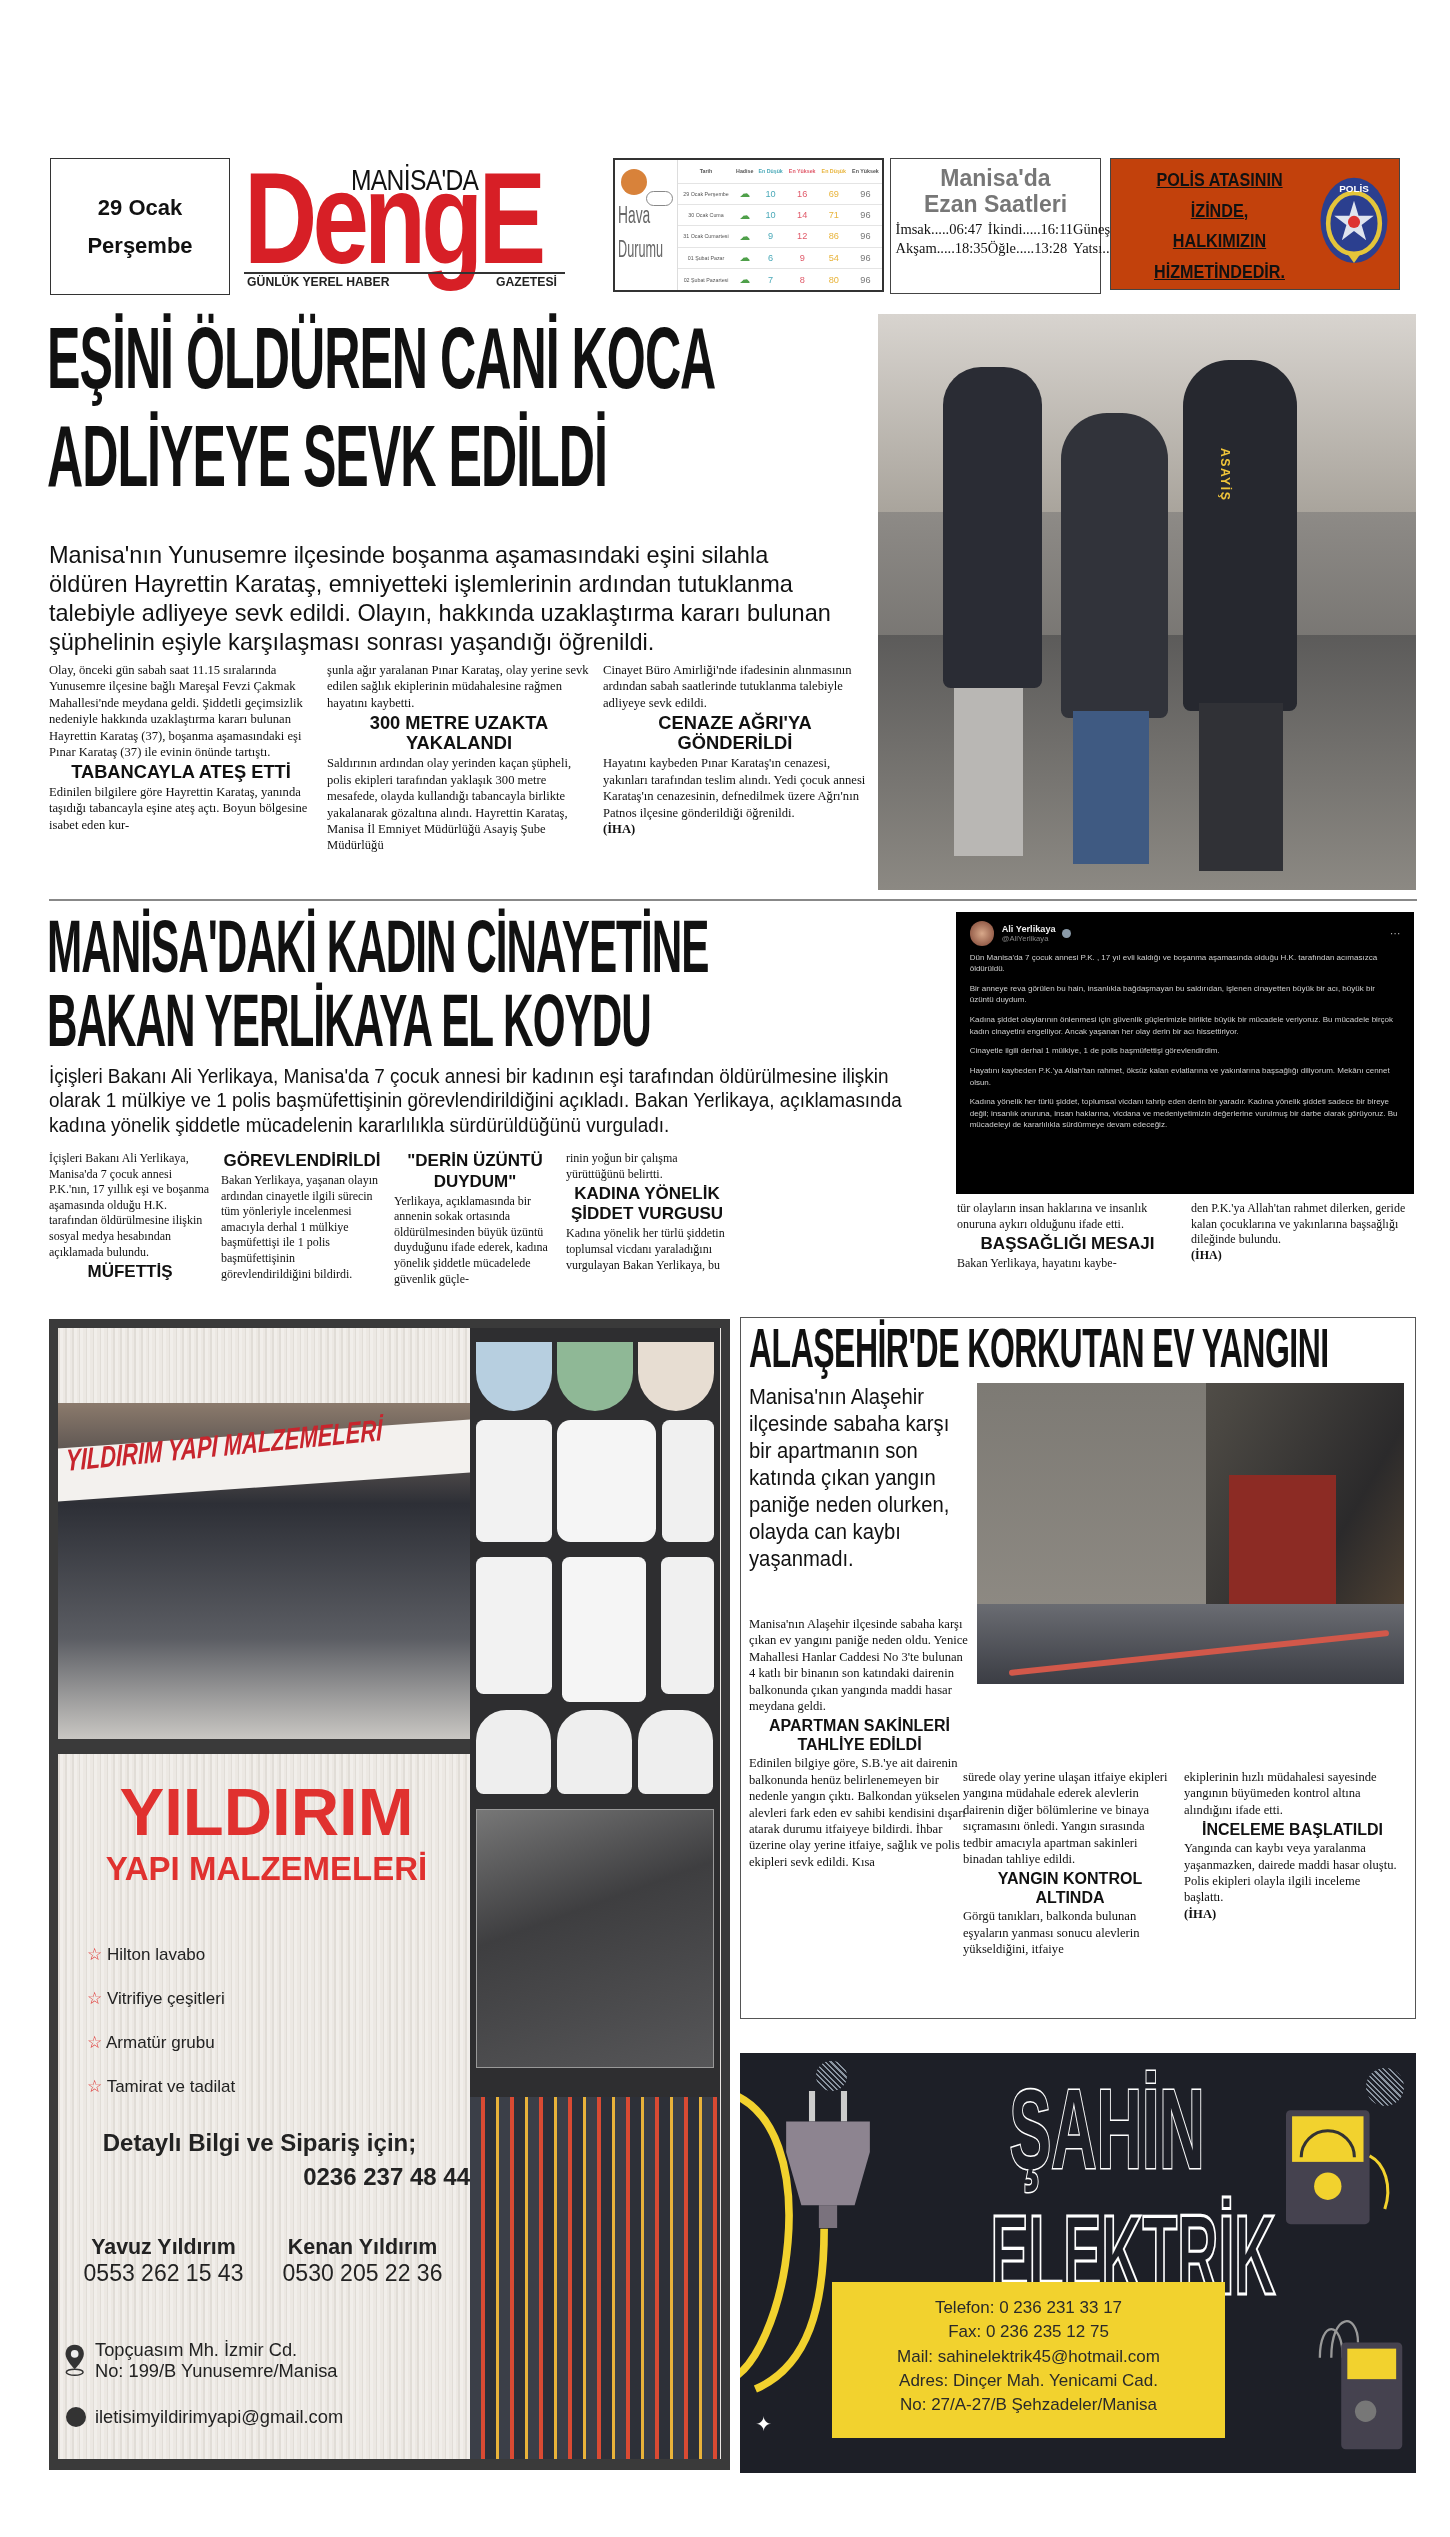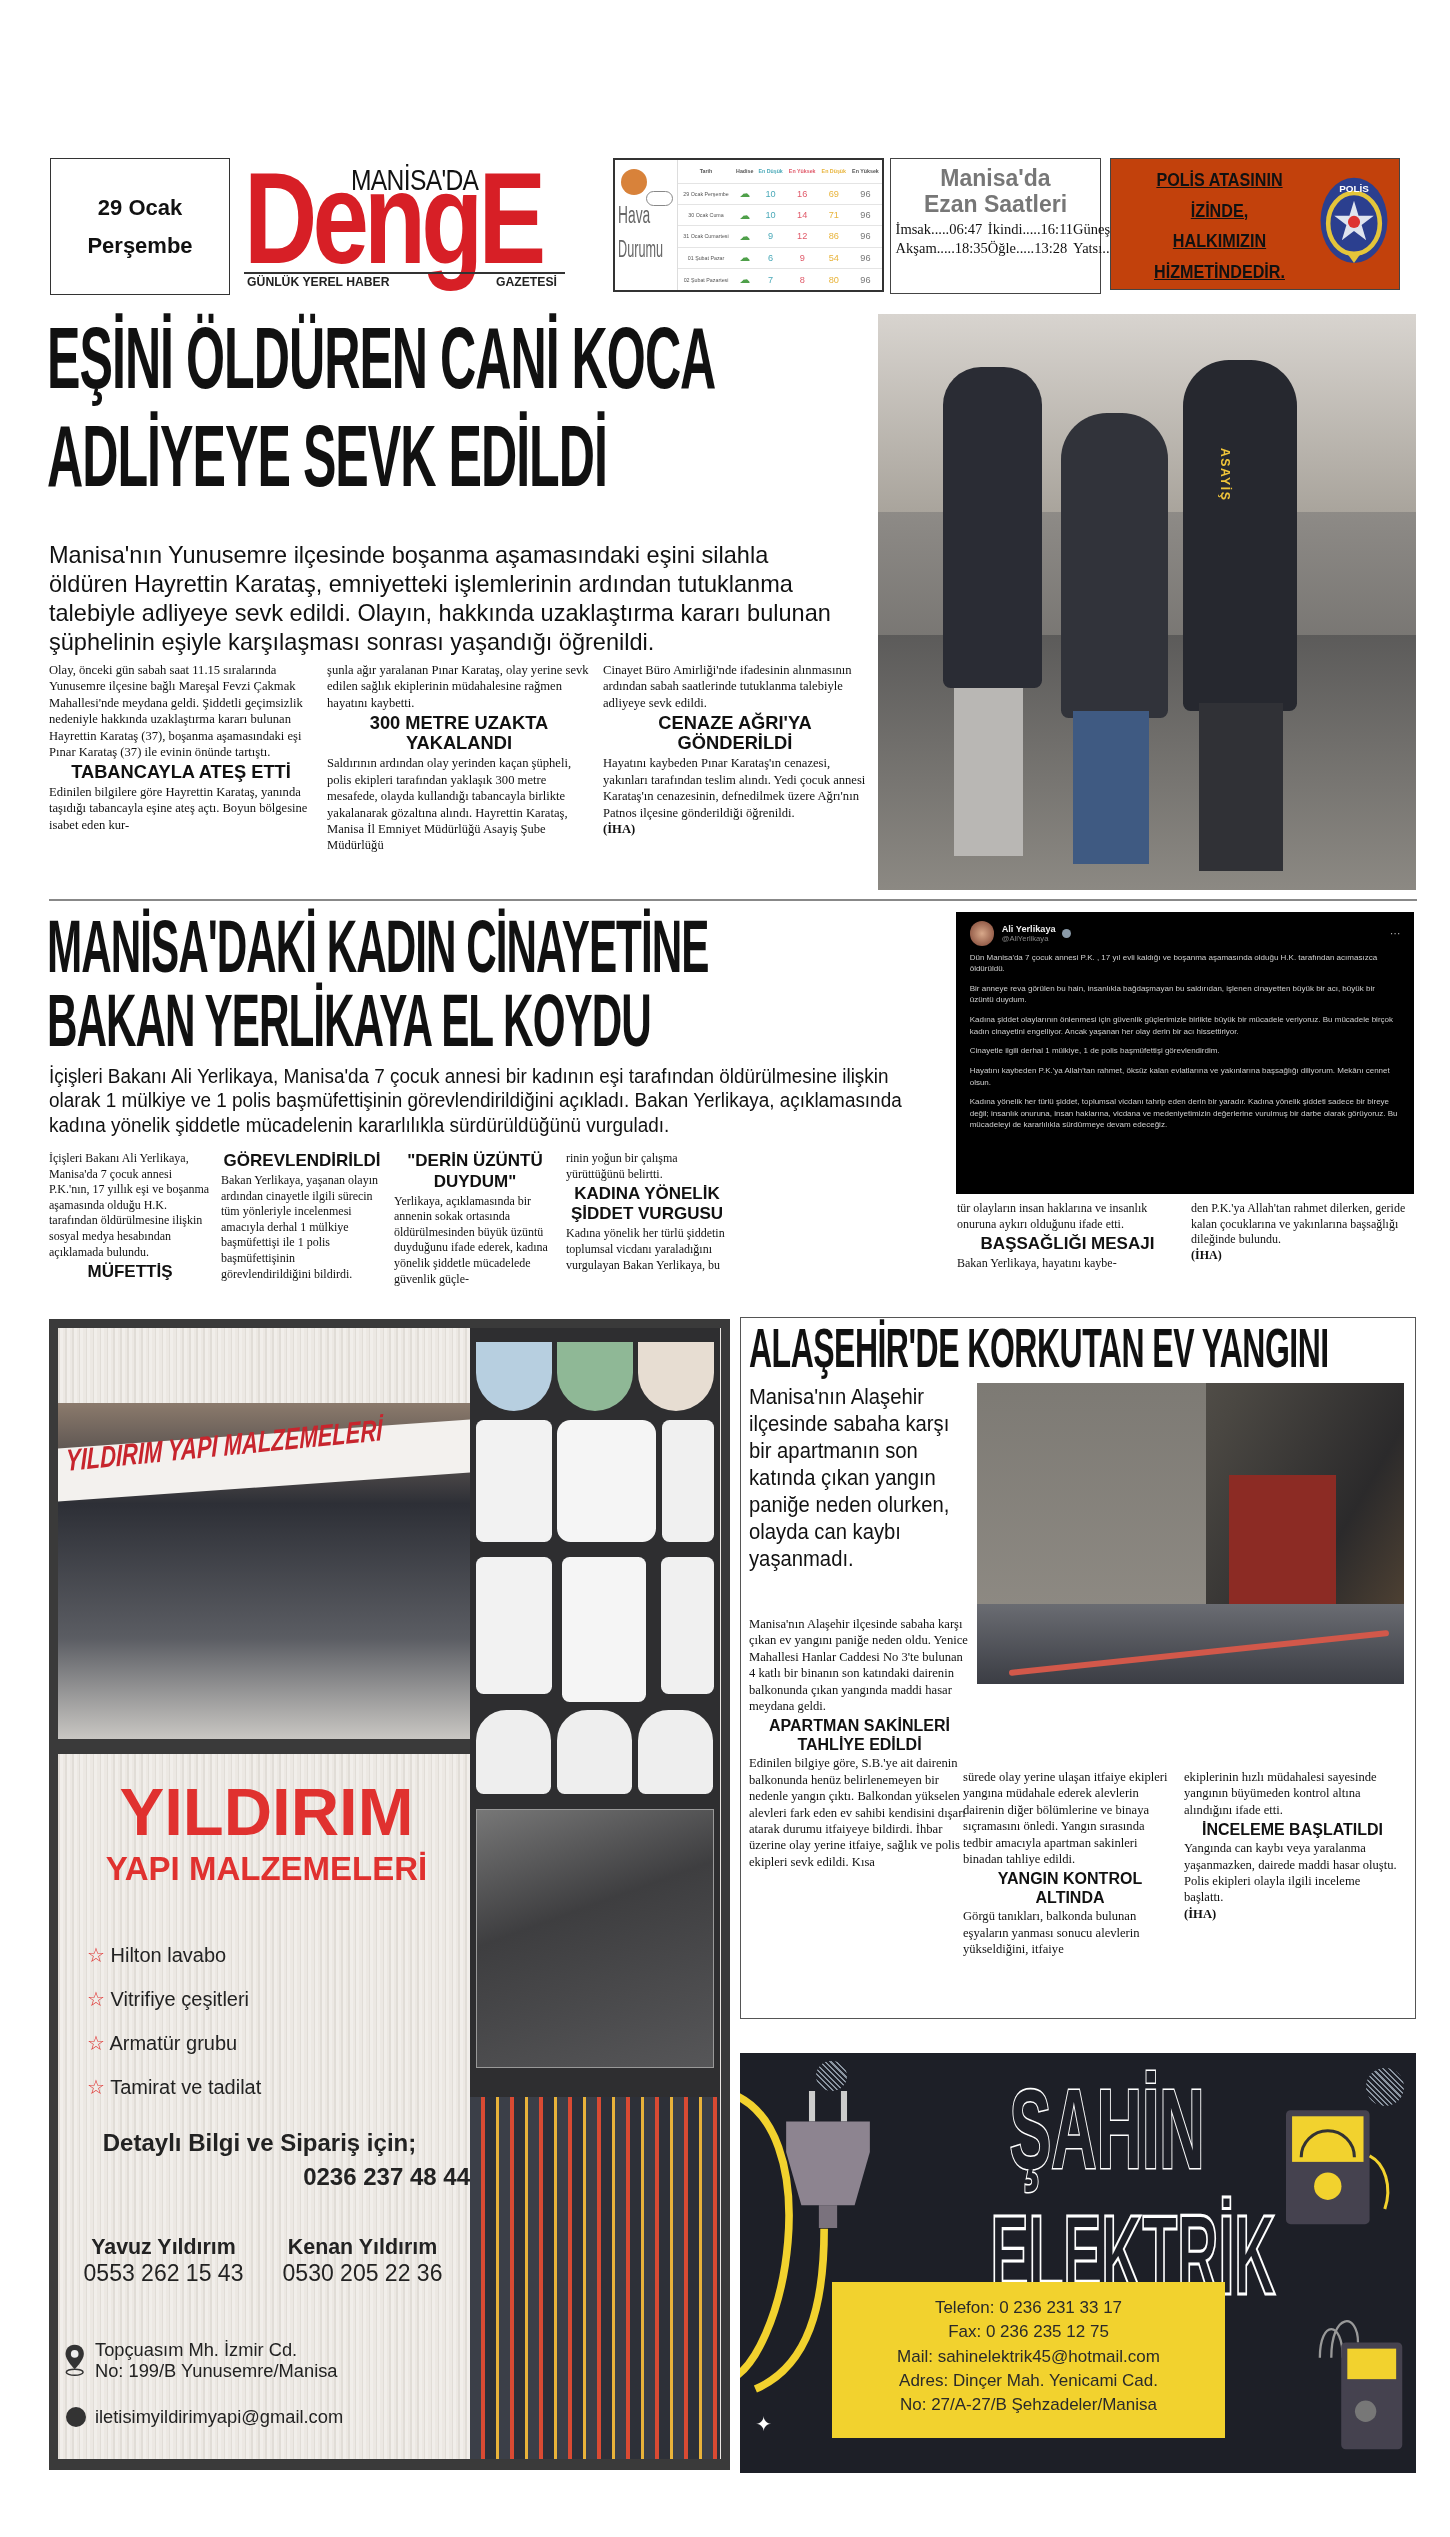--- a/index.html
+++ b/index.html
@@ -239,21 +239,21 @@
     <div class="abs" style="left:87px;top:382px;width:75px;height:84px;border-radius:30.5px 30.5px 7.6px 7.6px;background:#eee"></div>
     <div class="abs" style="left:168px;top:382px;width:75px;height:84px;border-radius:30.5px 30.5px 7.6px 7.6px;background:#eee"></div>
     <div class="abs" style="left:6.1px;top:481px;width:238px;height:259px;background:linear-gradient(160deg,#777 0%,#3e3e40 40%,#565658 100%);border:1.5px solid #999"></div>
   </div>
   <div class="abs" style="left:421px;top:778px;width:250px;height:363px;background:repeating-linear-gradient(90deg,#3b3f48 0 10.7px,#d94a33 10.7px 15.3px,#2d3038 15.3px 26px,#e8b23a 26px 29px)"></div>
   <div class="abs" style="left:9.2px;top:420px;width:412px;height:15.3px;background:#3a3a3a"></div>
 
   <div class="abs" style="left:23px;top:458px;width:389px;text-align:center;font-family:'Liberation Sans',sans-serif;font-weight:bold;font-size:67px;color:#e0312f;line-height:69px">YILDIRIM</div>
   <div class="abs" style="left:23px;top:531px;width:389px;text-align:center;font-family:'Liberation Sans',sans-serif;font-weight:bold;font-size:33px;color:#e0312f">YAPI MALZEMELERİ</div>
 
-  <div id="yildirim-items" class="abs" style="left:38px;top:614px;width:366px;font-family:'Liberation Sans',sans-serif;font-size:20px;line-height:44px;color:#222">
+  <div id="yildirim-items" class="abs" style="left:38px;top:614px;width:366px;font-family:'Liberation Sans',sans-serif;font-size:17px;line-height:44px;color:#222">
       <div><span style="color: rgb(224, 49, 47);">☆ </span><span>Hilton lavabo</span></div>
       <div><span style="color: rgb(224, 49, 47);">☆ </span><span>Vitrifiye çeşitleri</span></div>
       <div><span style="color: rgb(224, 49, 47);">☆ </span><span>Armatür grubu</span></div>
       <div><span style="color: rgb(224, 49, 47);">☆ </span><span>Tamirat ve tadilat</span></div>
     </div>
 
   <div class="abs" style="left:0;top:810px;width:421px;text-align:center;font-family:'Liberation Sans',sans-serif;font-weight:bold;font-size:24px;color:#222">Detaylı Bilgi ve Sipariş için;</div>
   <div class="abs" style="left:0;top:844px;width:421px;text-align:right;font-family:'Liberation Sans',sans-serif;font-weight:bold;font-size:24px;color:#222">0236 237 48 44</div>
 
   <div class="abs" style="left:23px;top:916px;width:183px;text-align:center;font-family:'Liberation Sans',sans-serif">

